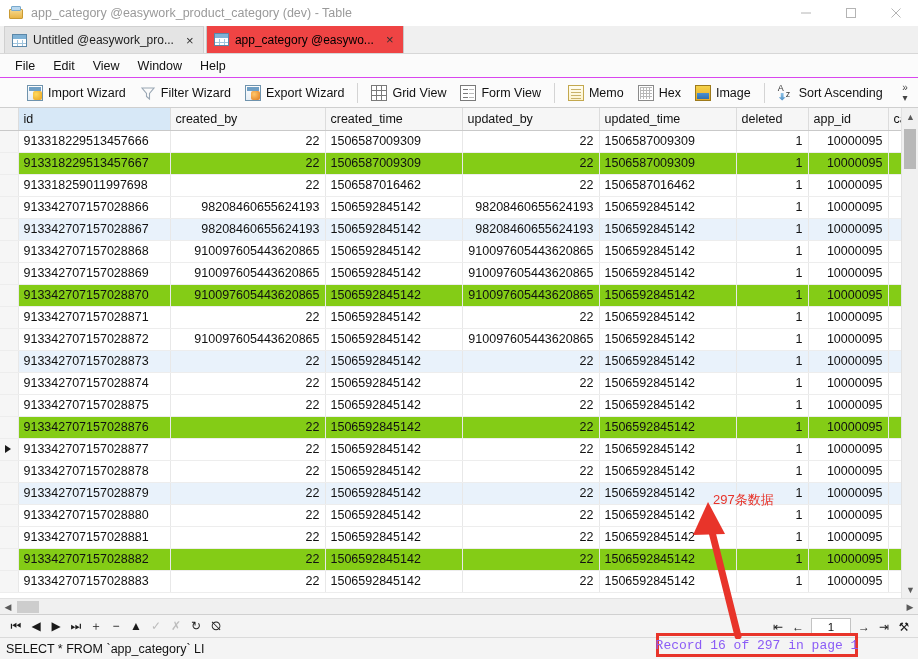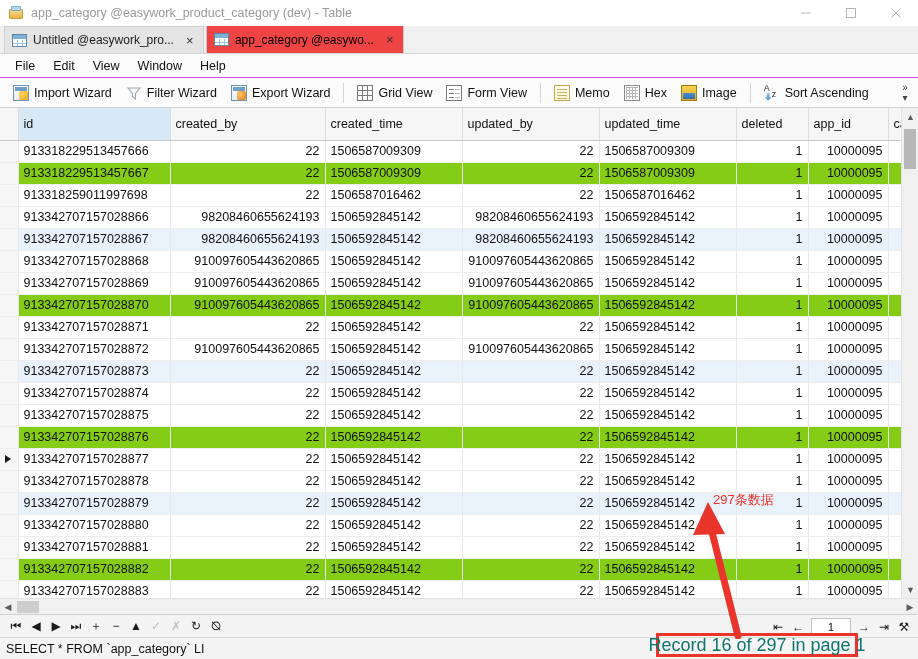--- a/index.html
+++ b/index.html
@@ -119,21 +119,21 @@
     font-size: 12.5px;
     color: #111;
   }
 
   
   .toolbar {
     height: 30px; min-height:30px;
     background: #fbfbfb;
     display: flex; align-items: center;
     border-bottom: 1px solid #cfcfcf;
-    padding-left: 6px;
+    padding-left: 20px;
     position: relative;
   }
   .tb-btn {
     display: flex; align-items: center;
     height: 24px; padding: 0 7px;
     font-size: 12.5px; color: #111;
     white-space: nowrap;
   }
   .tb-ico { width: 16px; height: 16px; margin-right: 5px; flex:0 0 16px; position:relative; }
   .tb-sep {
@@ -238,21 +238,21 @@
     position:relative;
     overflow:hidden;
   }
   table.grid {
     border-collapse: collapse;
     table-layout: fixed;
     width: 900px;
     font-size: 12.5px;
   }
   table.grid th {
-    height: 32px;
+    height: 22px;
     background: #f6f6f6;
     border-right: 1px solid #dcdcdc;
     border-bottom: 1px solid #c9c9c9;
     font-weight: normal;
     text-align: left;
     padding: 0 5px;
     color: #111;
     font-size: 12.5px;
     white-space: nowrap;
     overflow: hidden;
@@ -384,21 +384,21 @@
   .anno-box {
     position:absolute;
     left: 656px; top: 633px;
     width: 202px; height: 24px;
     border: 3px solid #e8342a;
     z-index: 41;
     display:flex; align-items:center; justify-content:center;
     background: transparent;
   }
   .anno-box-label {
-    font-size: 18px; color:#0f766e; white-space:nowrap;
+    font-size: 13px; color:#8b5cf6; white-space:nowrap;font-family:Liberation Mono, monospace;
   }
 </style>
 </head>
 <body>
 
 <div id="app">
 
   <div class="titlebar">
     <div class="title-icon">
       <div class="tbox"></div>

